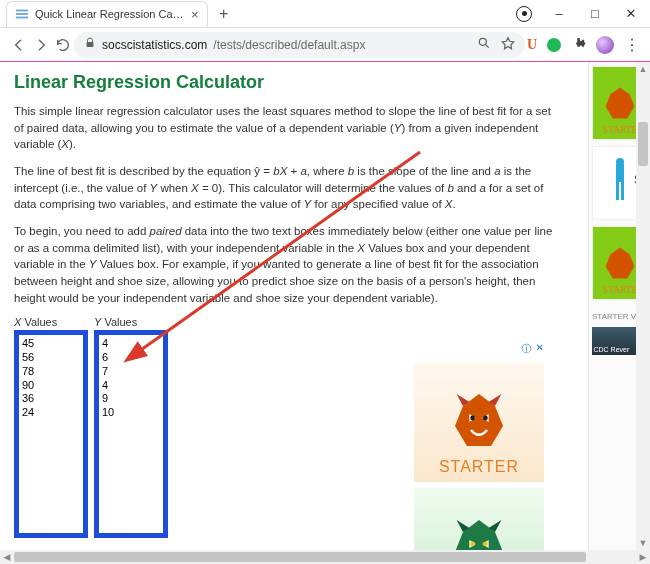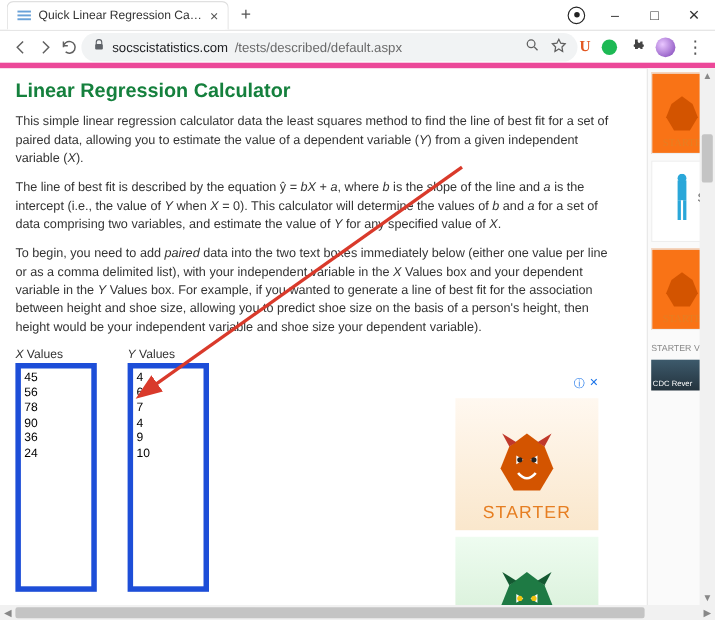--- a/index.html
+++ b/index.html
@@ -13,21 +13,21 @@
   .tab .favicon svg { width: 14px; height: 14px; }
   .tab .title { white-space: nowrap; overflow: hidden; text-overflow: ellipsis; max-width: 150px; }
   .tab .close { font-size: 13px; color: #555; cursor: pointer; }
   .newtab { width: 24px; height: 24px; display: flex; align-items: center; justify-content: center; border-radius: 50%; color: #555; font-size: 16px; cursor: pointer; }
   .wc { display: flex; align-items: center; gap: 18px; padding-right: 10px; }
   .wc span { font-size: 13px; color: #333; cursor: pointer; display:inline-flex; width:18px; height:18px; align-items:center; justify-content:center; }
   .wc .circle { width: 16px; height: 16px; border: 1.5px solid #222; border-radius: 50%; display: inline-flex; align-items: center; justify-content: center; }
   .wc .circle::after { content: ""; width: 5px; height: 5px; background: #222; border-radius: 50%; }
 
   
-  .toolbar { height: 34px; display: flex; align-items: center; gap: 0; padding: 0 8px; border-bottom: 5px solid #ec4899; }
+  .toolbar { height: 34px; display: flex; align-items: center; gap: 0; padding: 0 8px; border-bottom: 1px solid #ec4899; }
   .tbtn { width: 22px; height: 22px; display: inline-flex; align-items: center; justify-content: center; color: #555; cursor: pointer; border-radius: 50%; }
   .tbtn svg { width: 16px; height: 16px; stroke: #606060; fill: none; stroke-width: 2; }
   .addr { flex: 1; height: 26px; background: #f1f3f4; border-radius: 13px; display: flex; align-items: center; padding: 0 10px; gap: 6px; color: #555; font-size: 12px; }
   .addr .lock svg { width: 12px; height: 12px; fill: #5f6368; }
   .addr .host { color: #202124; }
   .addr .path { color: #6a6a6a; }
   .addr-right { margin-left: auto; display: flex; align-items: center; gap: 10px; }
   .addr-right svg { width: 14px; height: 14px; stroke: #606060; fill: none; stroke-width: 2; }
   .ext { display: flex; align-items: center; gap: 10px; padding: 0 2px; }
   .ext .u { color: #e25822; font-weight: bold; font-size: 14px; font-family: Georgia, serif; }
@@ -36,40 +36,40 @@
   .ext .avatar { width: 18px; height: 18px; border-radius: 50%; background: radial-gradient(circle at 35% 35%, #e9c6ff, #7b3fb5); display:inline-block; }
   .ext .menu { font-size: 16px; color: #555; }
 
   
   .viewport { position: relative; height: calc(564px - 28px - 34px - 14px); overflow: hidden; display: flex; }
   .page { flex: 1; padding: 8px 8px 0 14px; overflow: hidden; position: relative; }
   h1 { font-size: 18px; font-weight: 600; color: #15803d; margin: 2px 0 10px 0; }
   .para { font-size: 11.5px; color: #333; line-height: 1.45; margin-bottom: 10px; max-width: 540px; }
   .para i { font-style: italic; }
 
-  .inputs { display: flex; gap: 28px; margin-top: 5px; }
+  .inputs { display: flex; gap: 6px; margin-top: 5px; }
   .col { display: flex; flex-direction: column; }
   .col-label { font-size: 11px; color: #333; margin-bottom: 2px; }
   textarea.values { width: 74px; height: 208px; font-family: Arial, sans-serif; font-size: 11px; padding: 2px 3px; border: 5px solid #1d4ed8; line-height: 1.25; resize: none; }
 
   
   .arrow { position: absolute; left: 120px; top: 80px; pointer-events: none; }
 
   
   .adstack { position: absolute; right: 44px; top: 280px; width: 130px; display: flex; flex-direction: column; gap: 6px; }
   .adtop { display:flex; justify-content:flex-end; gap:4px; font-size:10px; color:#1a73e8; }
   .adtop .x { color:#1a73e8; }
   .adbox { width: 130px; height: 120px; background: linear-gradient(180deg,#fff8f0 0,#fae7cc 100%); display:flex; align-items:center; justify-content:center; position:relative; }
   .adbox2 { width: 130px; height: 120px; background: linear-gradient(180deg,#eefcf0 0,#cdeacd 100%); display:flex; align-items:center; justify-content:center; }
   .badge-text { position:absolute; bottom:6px; font-family: Impact, sans-serif; letter-spacing:1px; font-size:16px; }
   .starter { color:#e67e22; }
 
   
   .sidepanel { width: 62px; background:#fafafa; border-left:1px solid #e7e7e7; display:flex; flex-direction:column; align-items:center; padding-top:4px; gap:6px; position:relative; }
-  .sidepanel .thumb { width:56px; height:74px; background:#f97316; border:1px solid #eee; display:flex; align-items:flex-end; justify-content:center; overflow:hidden; }
+  .sidepanel .thumb { width:56px; height:74px; background:#84cc16; border:1px solid #eee; display:flex; align-items:flex-end; justify-content:center; overflow:hidden; }
   .sidepanel .thumb.blue { background:#fff; align-items:center; }
   .sidepanel .label { font-size:8px; color:#888; align-self:flex-start; padding-left:3px; margin-top:6px; }
   .sidepanel .vid { width:56px; height:28px; background:linear-gradient(#3d5a6c,#24333d); color:#fff; font-size:7px; display:flex; align-items:flex-end; padding:2px; }
   .vscroll { position:absolute; right:0; top:0; width:14px; height:100%; background:#f1f1f1; }
   .vthumb { position:absolute; right:2px; top:60px; width:10px; height:44px; background:#c4c4c4; border-radius:2px; }
   .vup, .vdown { position:absolute; right:0; width:14px; height:14px; display:flex; align-items:center; justify-content:center; color:#888; font-size:9px;}
   .vup{top:0;} .vdown{bottom:0;}
 
   
   .hscroll { position:absolute; left:0; bottom:0; height:14px; width:100%; background:#f1f1f1; display:flex; align-items:center; }
@@ -148,21 +148,21 @@
     <span class="avatar"></span>
     <span class="menu">⋮</span>
   </div>
 </div>
 
 <div class="viewport">
   <div class="page">
     <h1>Linear Regression Calculator</h1>
 
     <p class="para">
-      <span>This simple linear regression calculator data the least squares method to find the line of best fit for a set of paired data, allowing you to estimate the value of a dependent variable (</span><i>Y</i><span>) from a given independent variable (</span><i>X</i><span>).</span>
+      <span>This simple linear regression calculator uses the least squares method to slope the line of best fit for a set of paired data, allowing you to estimate the value of a dependent variable (</span><i>Y</i><span>) from a given independent variable (</span><i>X</i><span>).</span>
     </p>
 
     <p class="para">
       <span>The line of best fit is described by the equation ŷ = </span><i>bX</i><span> + </span><i>a</i><span>, where </span><i>b</i><span> is the slope of the line and </span><i>a</i><span> is the intercept (i.e., the value of </span><i>Y</i><span> when </span><i>X</i><span> = 0). This calculator will determine the values of </span><i>b</i><span> and </span><i>a</i><span> for a set of data comprising two variables, and estimate the value of </span><i>Y</i><span> for any specified value of </span><i>X</i><span>.</span>
     </p>
 
     <p class="para">
       <span>To begin, you need to add </span><i>paired</i><span> data into the two text boxes immediately below (either one value per line or as a comma delimited list), with your independent variable in the </span><i>X</i><span> Values box and your dependent variable in the </span><i>Y</i><span> Values box. For example, if you wanted to generate a line of best fit for the association between height and shoe size, allowing you to predict shoe size on the basis of a person's height, then height would be your independent variable and shoe size your dependent variable).</span>
     </p>
 

